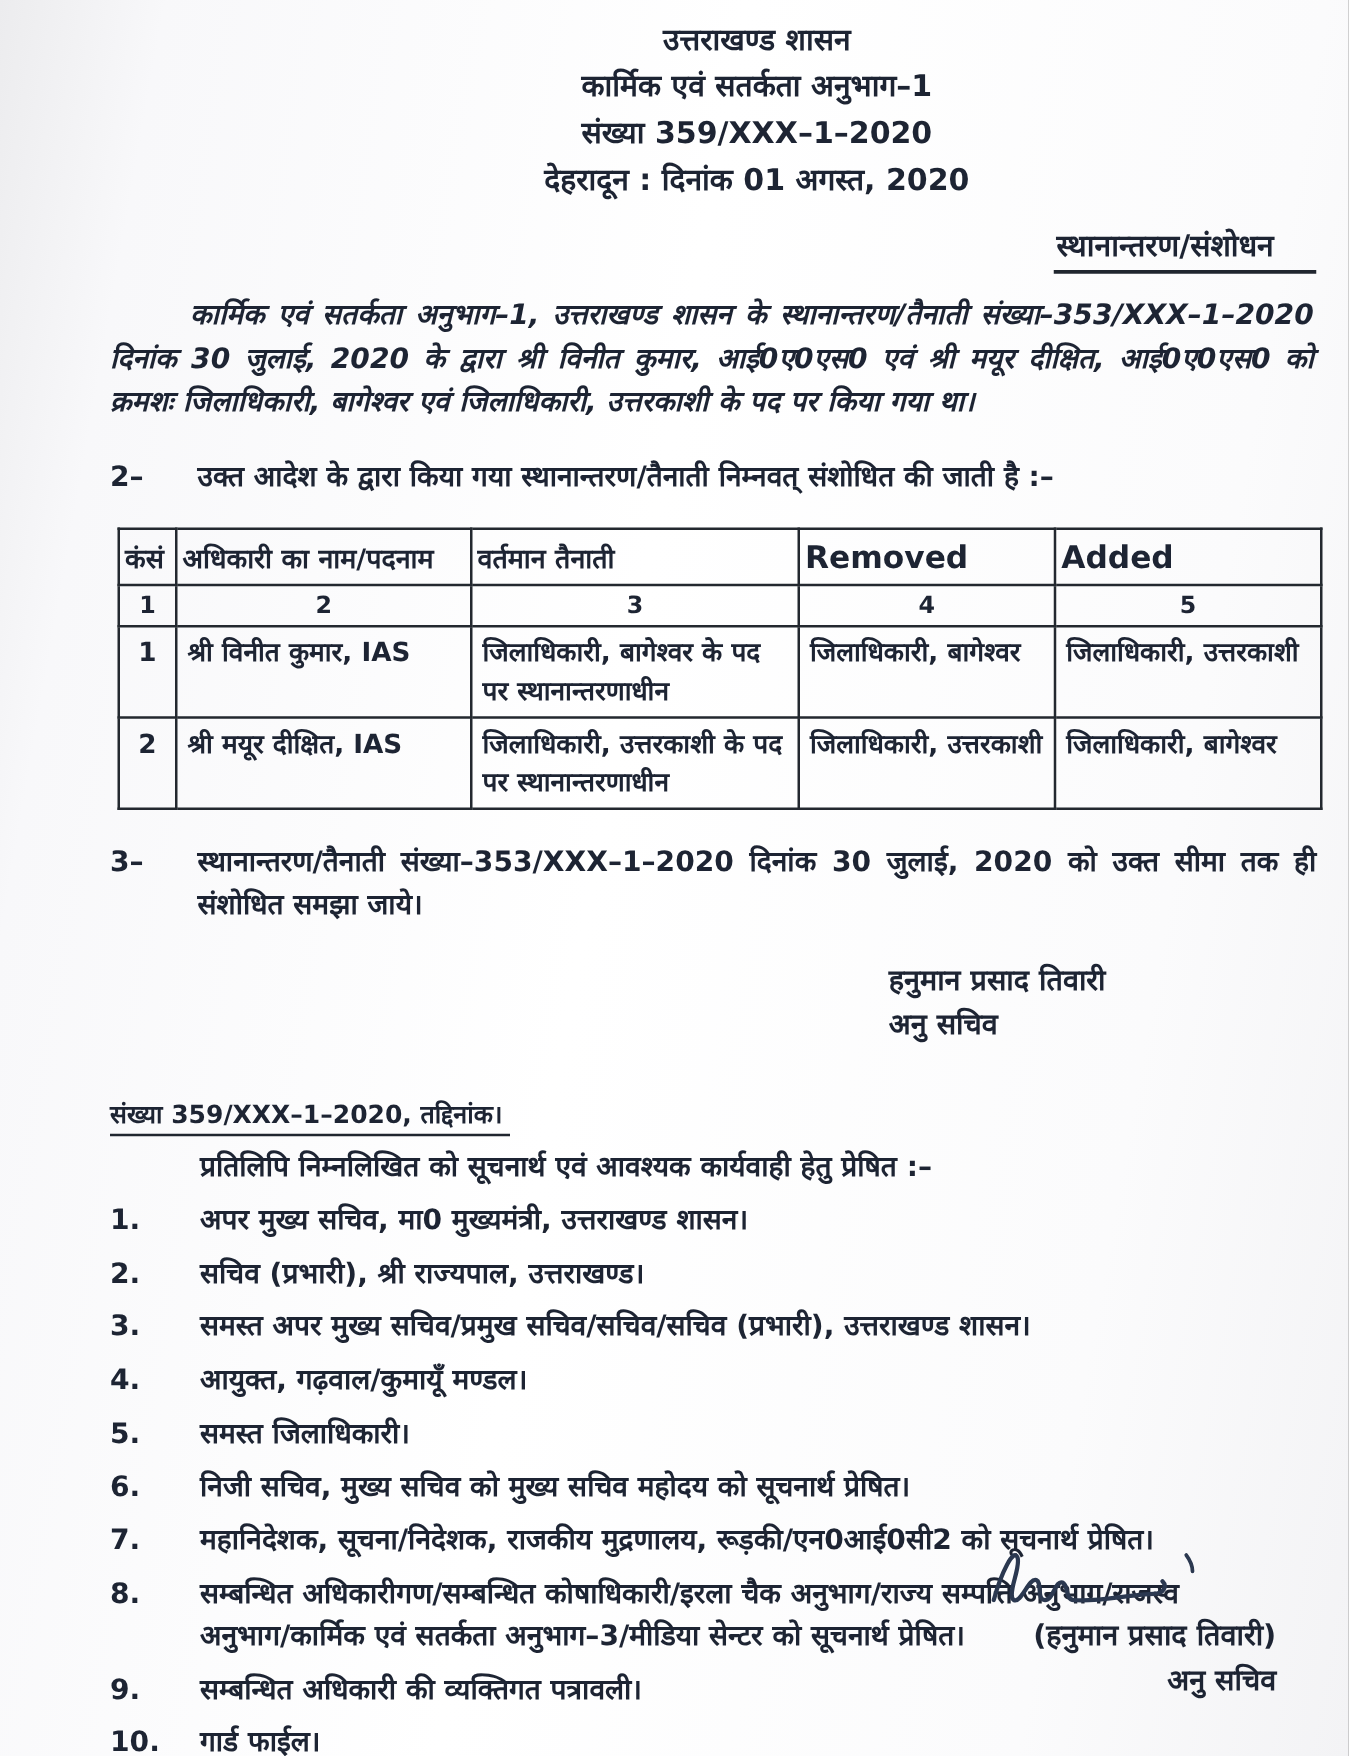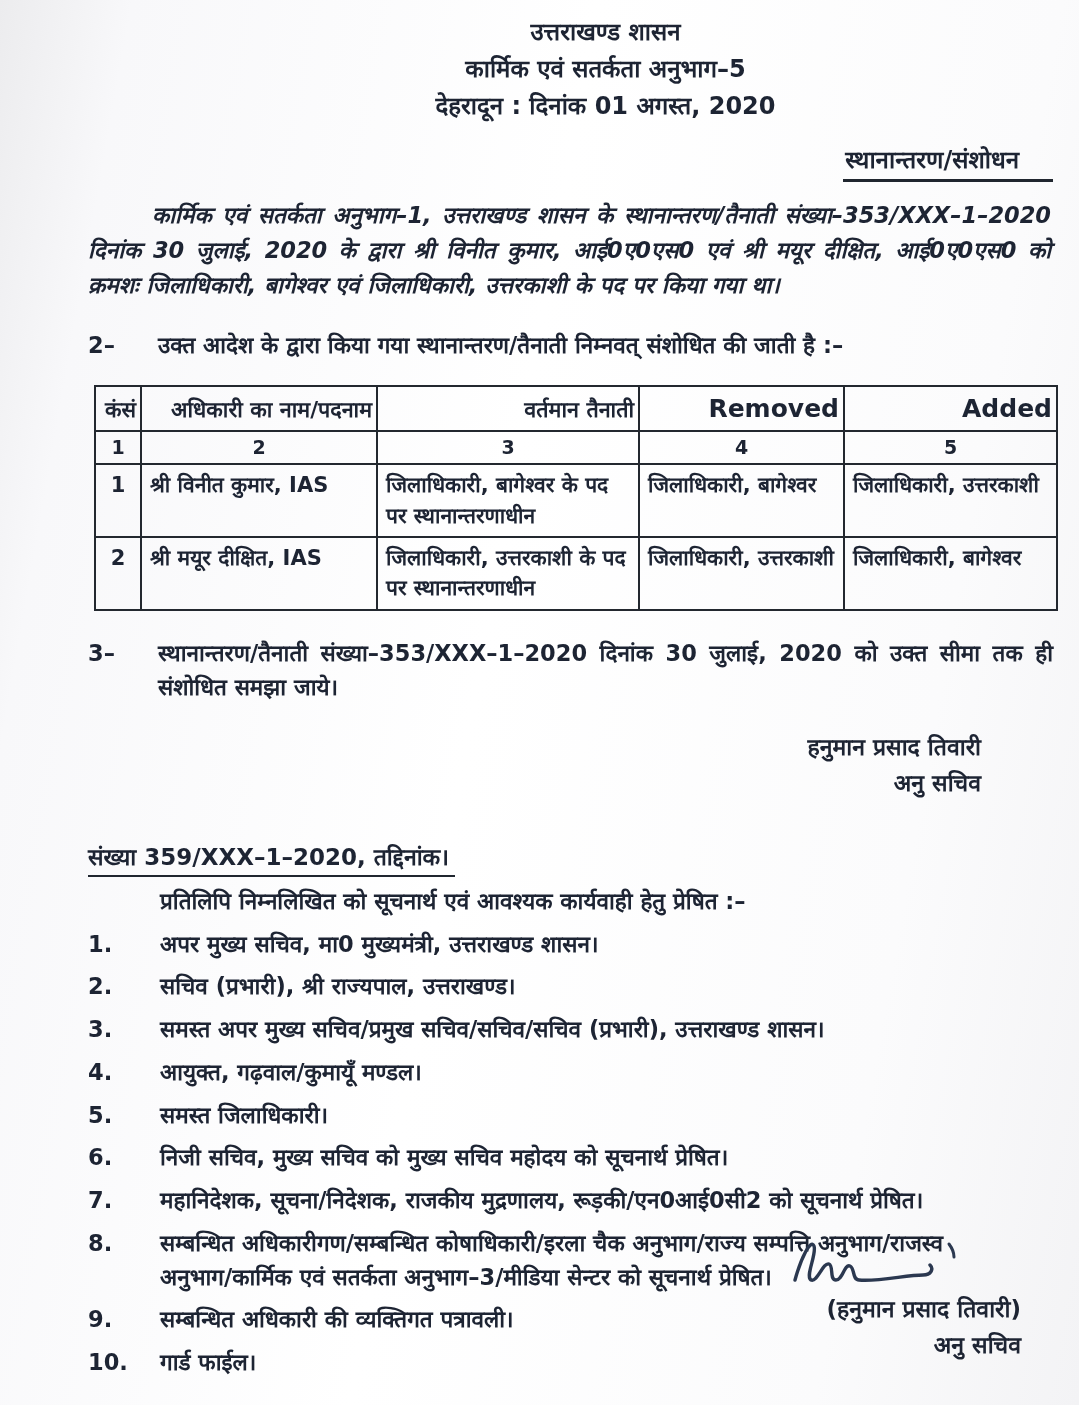--- a/index.html
+++ b/index.html
@@ -43,42 +43,42 @@
     margin-left: 6px;
     width: 962px;
     table-layout: fixed;
   }
   .order-table th, .order-table td {
     border: 2.4px solid #23282f;
     padding: 5px 8px;
     vertical-align: top;
     font-weight: 700;
   }
-  .order-table th { font-size: 21.5px; text-align: right; padding: 7px 4px; }
+  .order-table th { font-size: 21.5px; text-align: left; padding: 7px 4px; }
   .order-table .en-head { font-size: 25px; vertical-align: top; margin-top: 28px; }
   .order-table .numrow td { text-align: center; font-size: 19px; padding: 2px 4px; }
   .order-table td { font-size: 21px; line-height: 1.45; }
   .order-table .c-sn { text-align: center; }
   .col1 { width: 46px; }
   .col2 { width: 236px; }
   .col3 { width: 262px; }
   .col4 { width: 205px; }
   .col5 { width: 213px; }
   .row-h { height: 62px; }
   .sign-top {
     width: 270px;
     margin: 26px 72px 0 auto;
-    text-align: right;
+    text-align: left;
     font-size: 23px;
     line-height: 1.55;
   }
   .ref-line-wrap { margin-top: 38px; }
   .ref-line {
     display: inline-block;
-    font-size: 23px;
+    font-size: 20px;
     border-bottom: 2.6px solid #20262f;
     padding: 0 6px 3px 0;
   }
   .copy-line { margin-top: 8px; margin-left: 72px; font-size: 22.5px; }
   .dist-list { margin-top: 12px; }
   .dist-item { display: flex; font-size: 22.5px; line-height: 1.5; margin-bottom: 9px; }
   .dist-item .lnum { width: 72px; flex: 0 0 72px; }
   .dist-item .ltext { flex: 1; padding-right: 40px; }
   .sign-bottom {
     position: absolute;
@@ -91,21 +91,22 @@
   }
   .sig-svg { display: block; margin: 0 auto -2px auto; }
 </style>
 </head>
 <body>
 
 <div class="page">
 
   <div class="header-block">
     <div>उत्तराखण्ड शासन</div>
-    <div>कार्मिक एवं सतर्कता अनुभाग–5</div>
+    <div>कार्मिक एवं सतर्कता अनुभाग–1</div>
+    <div>संख्या 359/XXX–1–2020</div>
     <div>देहरादून : दिनांक 01 अगस्त, 2020</div>
   </div>
 
   <div class="subject-wrap">
     <span class="subject">स्थानान्तरण/संशोधन</span>
   </div>
 
   <div class="para1">कार्मिक एवं सतर्कता अनुभाग–1, उत्तराखण्ड शासन के स्थानान्तरण/तैनाती संख्या–353/XXX–1–2020 दिनांक 30 जुलाई, 2020 के द्वारा श्री विनीत कुमार, आई0ए0एस0 एवं श्री मयूर दीक्षित, आई0ए0एस0 को क्रमशः जिलाधिकारी, बागेश्वर एवं जिलाधिकारी, उत्तरकाशी के पद पर किया गया था।</div>
 
   <div class="numbered-para">

